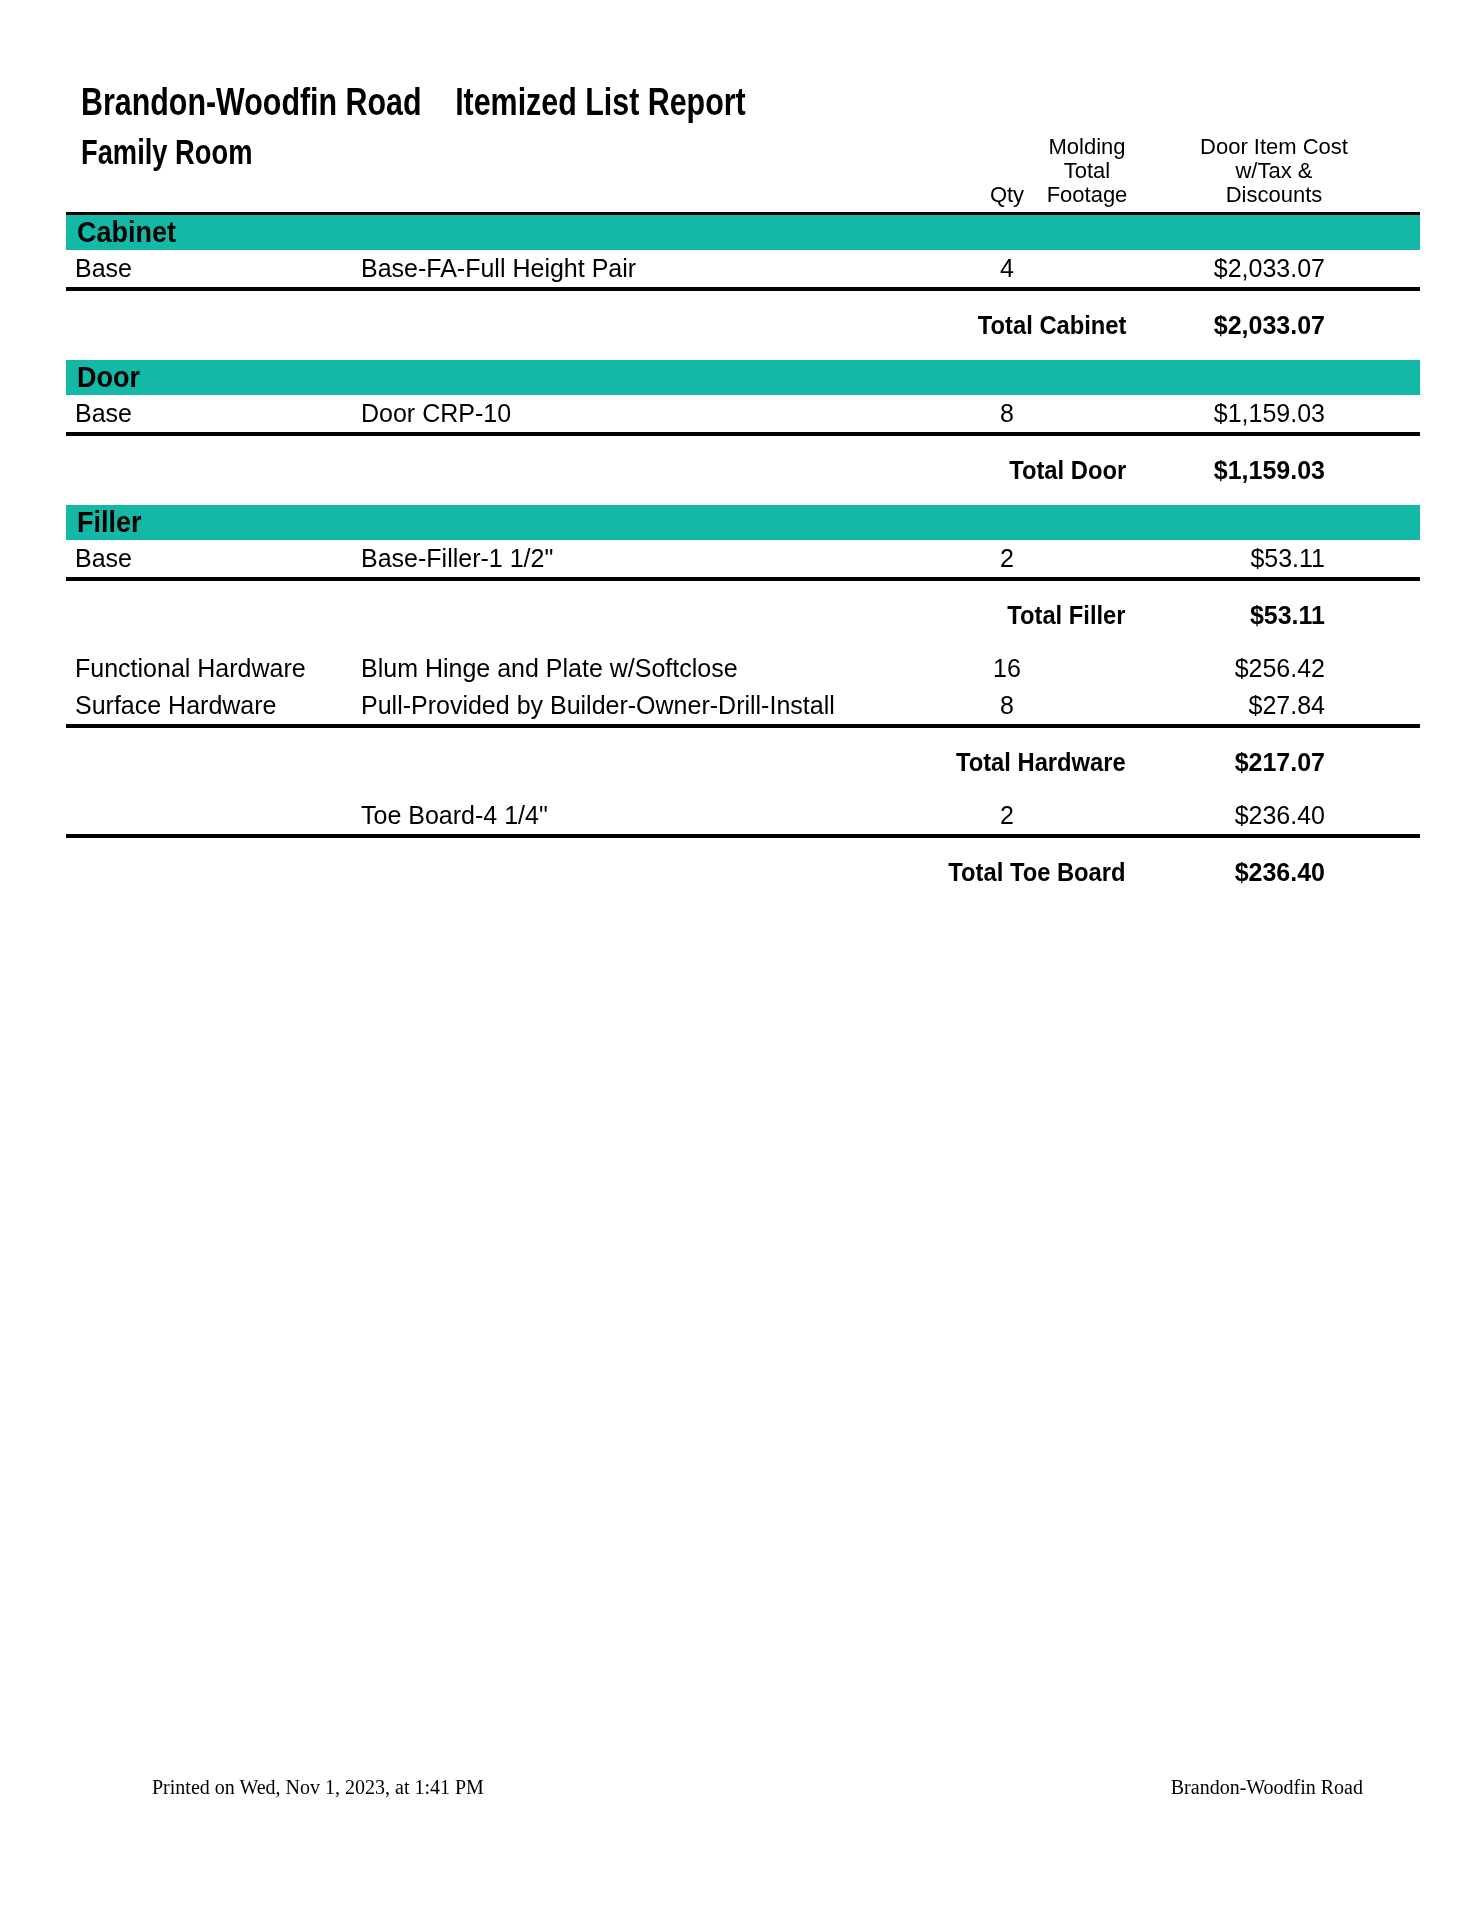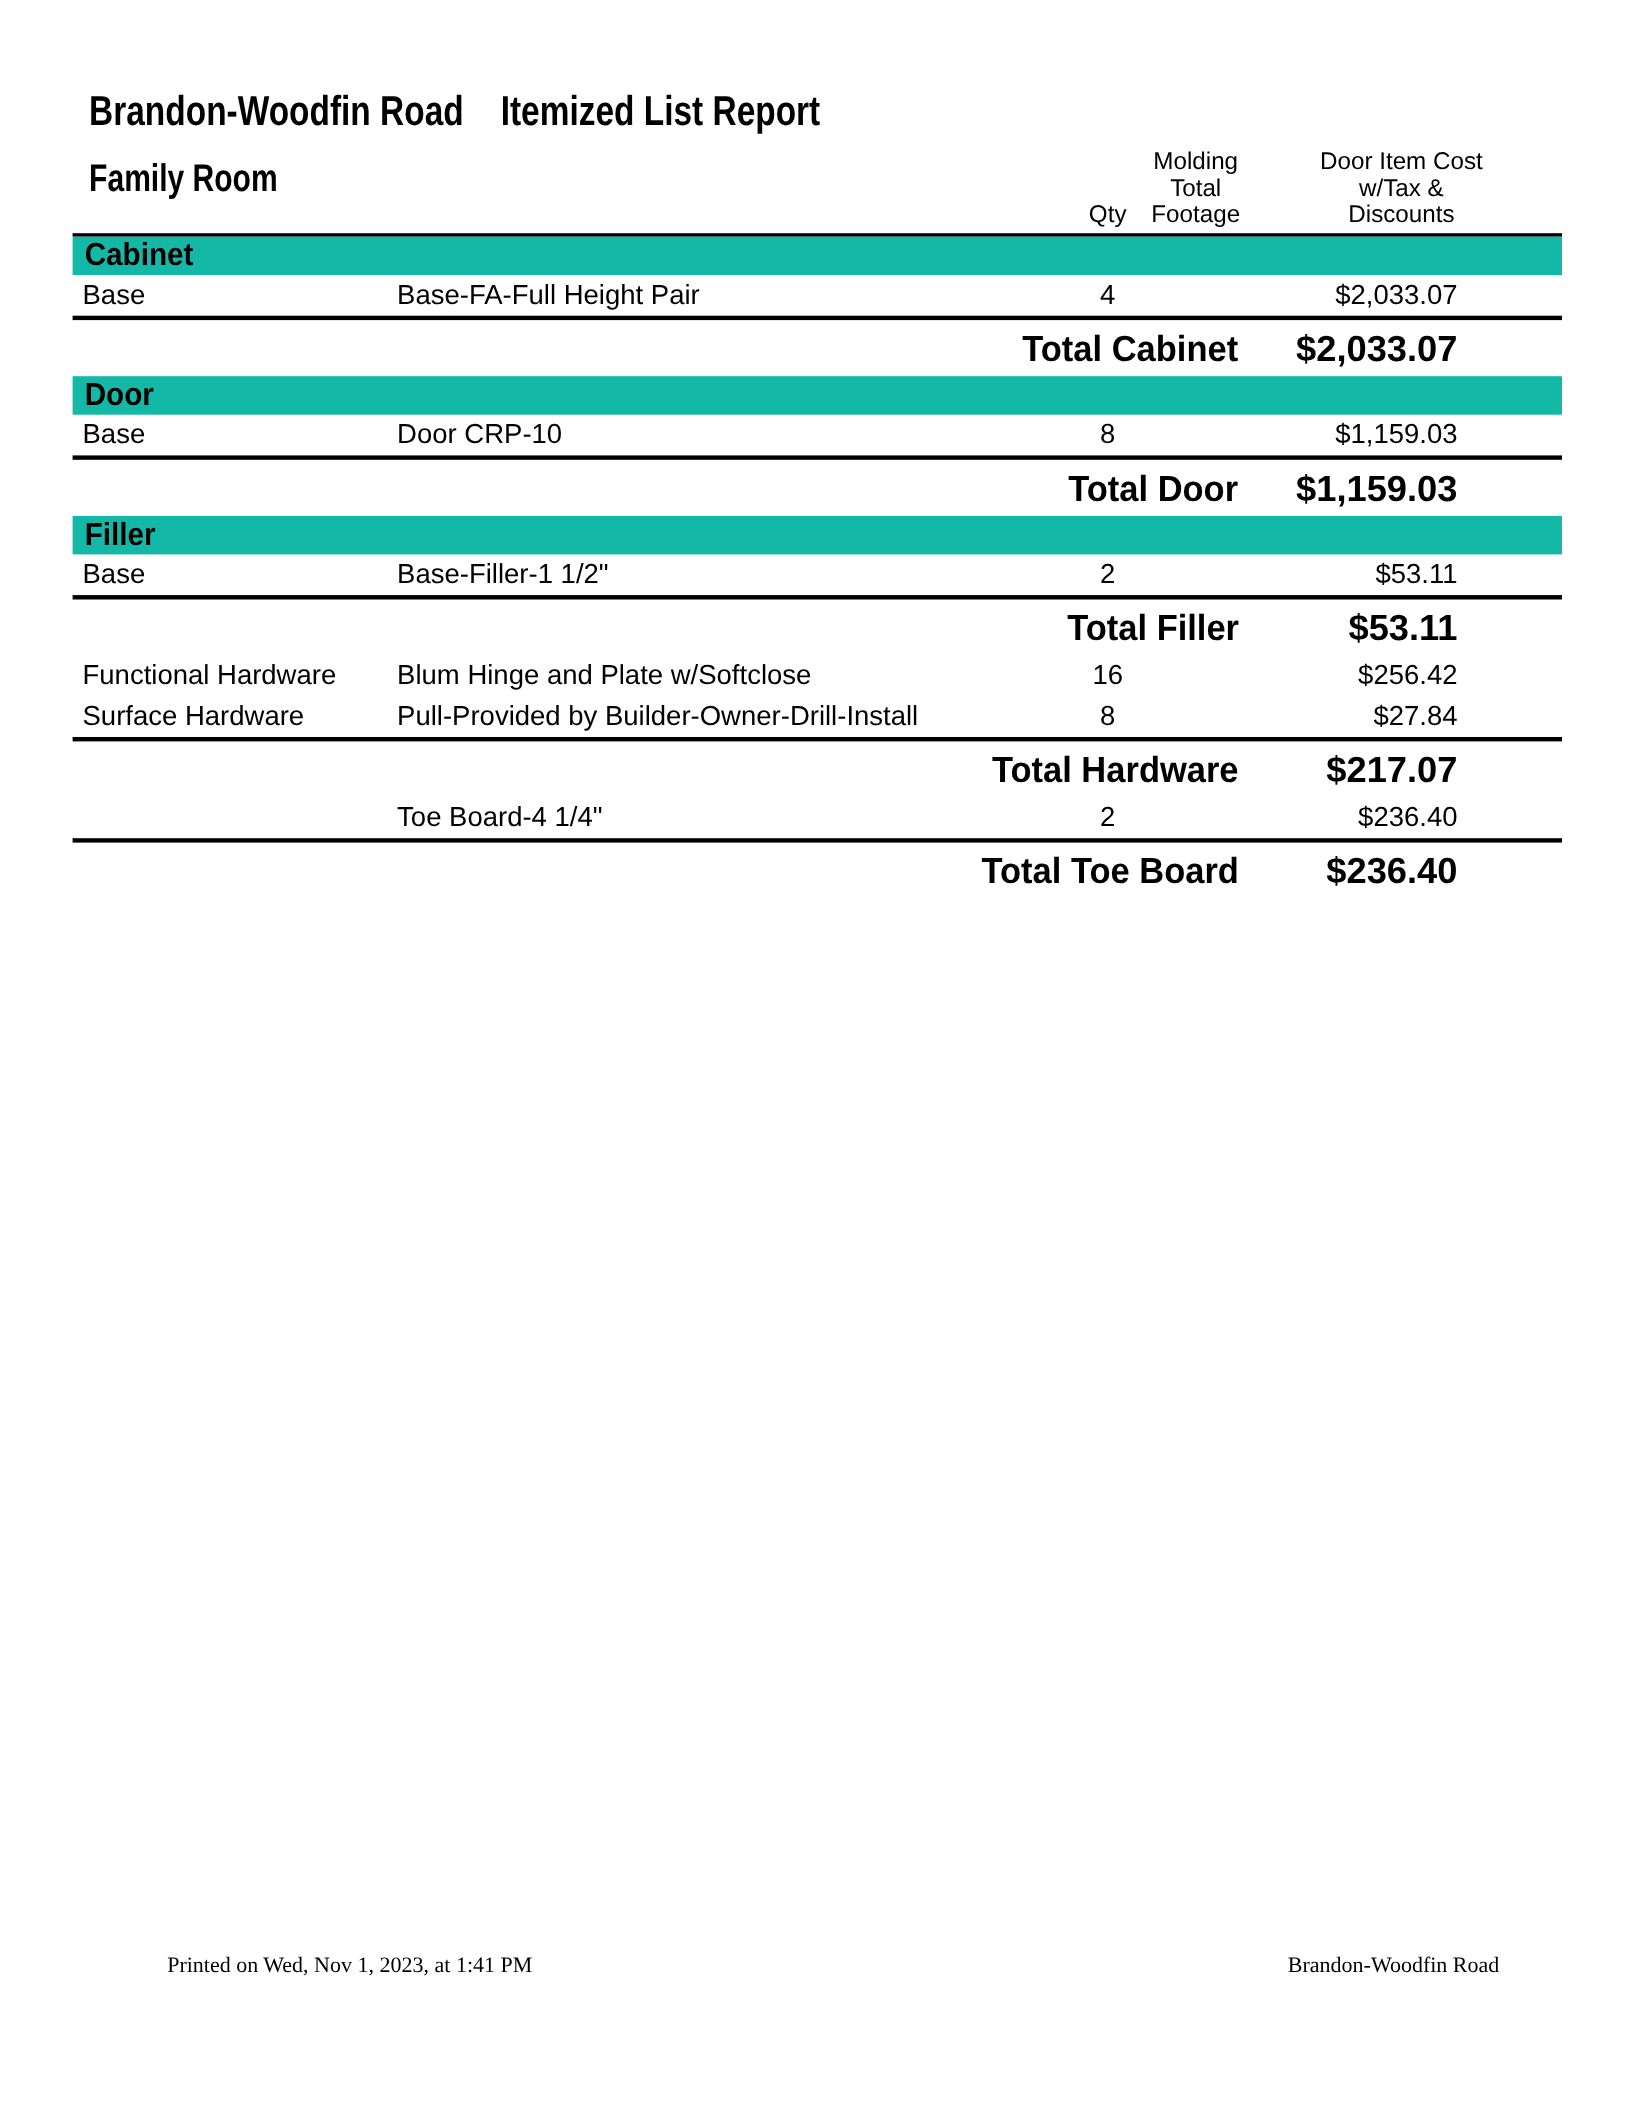--- a/index.html
+++ b/index.html
@@ -14,21 +14,21 @@
   
   .title-row {
     margin-top:83px; margin-left:15px;
     display:flex; gap:42px; white-space:nowrap;
     font-weight:bold; font-size:38px; line-height:38px;
     transform:scaleX(0.80); transform-origin:left center;
   }
 
   
   .table-header { position:relative; height:94px; border-bottom:3px solid #000; }
-  .room { position:absolute; left:15px; top:12px;margin-top:11px; }
+  .room { position:absolute; left:15px; top:12px; }
   .room > span {
     display:inline-block; font-weight:bold; font-size:35px; line-height:38px;
     transform:scaleX(0.78); transform-origin:left center; white-space:nowrap;
   }
   .colhead { position:absolute; font-size:22px; line-height:24px; text-align:center; }
   .col-qty     { left:911px; width:60px;  bottom:5px; }
   .col-molding { left:971px; width:100px; bottom:5px; }
   .col-cost    { right:57px; width:178px; bottom:5px; }
 
   
@@ -44,21 +44,21 @@
     display:grid; grid-template-columns:295px 616px 60px 100px 1fr;
     align-items:center; height:37px; font-size:25px;
   }
   .row .c1 { padding-left:9px; }
   .row .c3 { text-align:center; }
   .row .c4 { text-align:center; }
   .row .c5 { text-align:right; padding-right:95px; }
   .thick-line { height:4px; background:#000; }
   .total-row {
     display:grid; grid-template-columns:1071px 1fr;
-    align-items:center; height:51px; font-size:33px; font-weight:bold;
+    align-items:center; height:69px; font-size:25px; font-weight:bold;
   }
   .total-row .tlabel { text-align:right; padding-right:11px; }
   .total-row .tlabel > span {
     display:inline-block; transform:scaleX(0.95); transform-origin:right center;
     white-space:nowrap;
   }
   .total-row .tvalue { text-align:right; padding-right:95px; }
 
   
   .footer-left, .footer-right {

